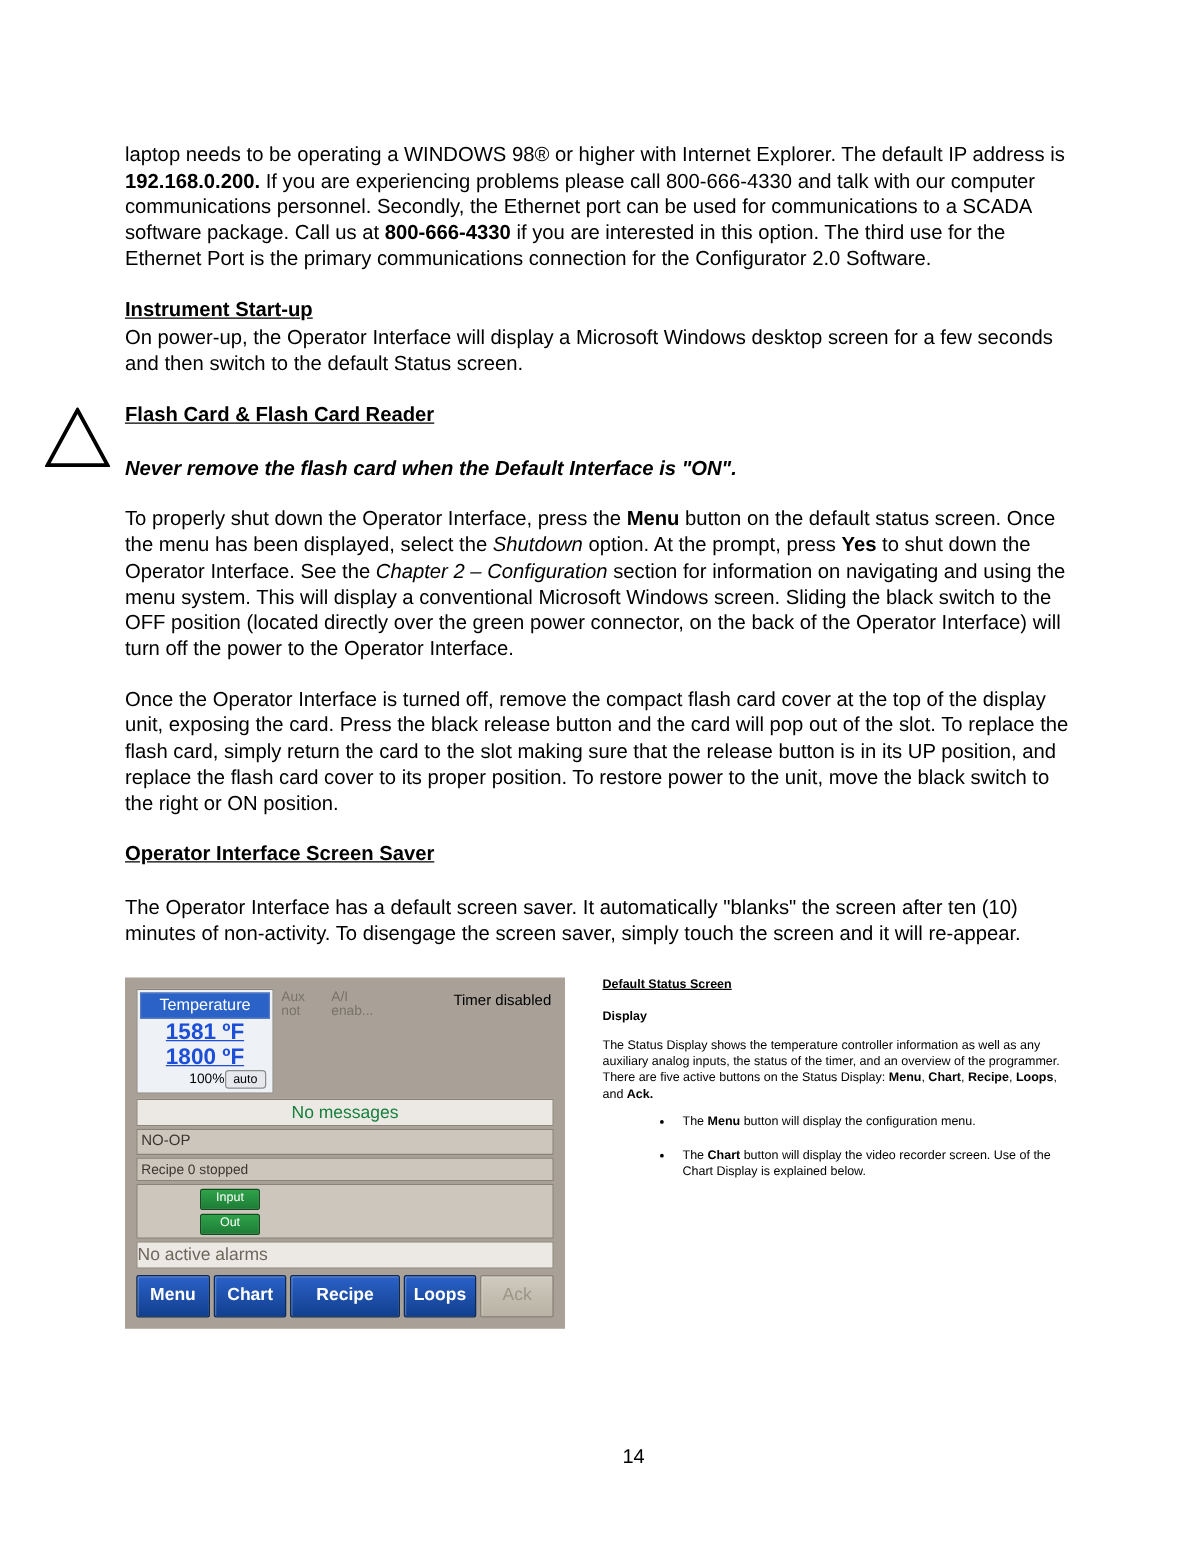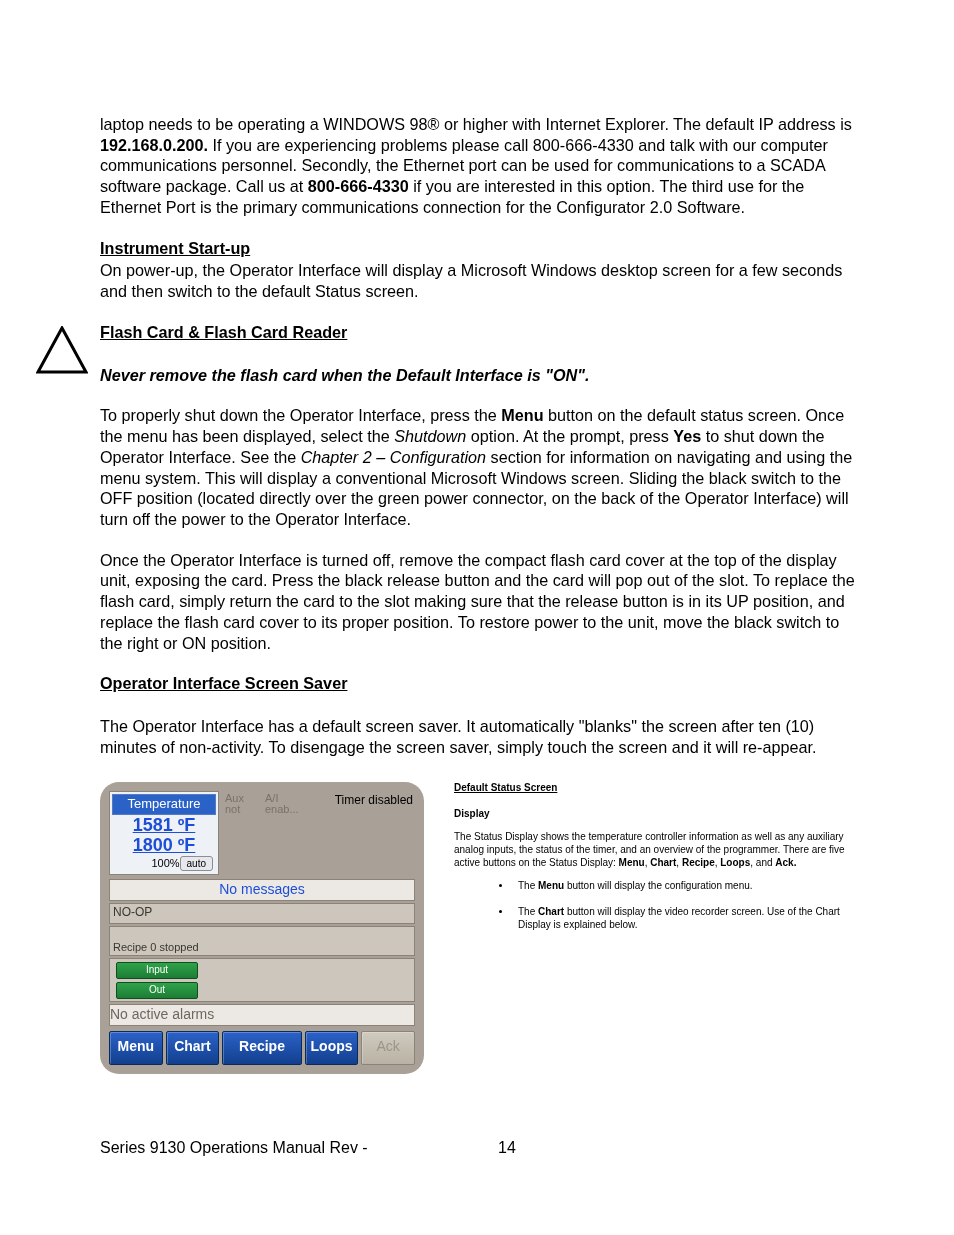--- a/index.html
+++ b/index.html
@@ -35,26 +35,25 @@
   .cols { display: flex; gap: 30px; align-items: flex-start; margin-top: 24px; }
   .right { flex: 1; font-size: 10px; line-height: 1.28; }
   .right .heading { margin-bottom: 14px; }
   .right .subhead { font-weight: 700; margin-bottom: 10px; }
   .right p { margin: 0 0 10px 0; }
   ul.bullets { margin: 4px 0 0 0; padding-left: 58px; }
   ul.bullets li { margin-bottom: 14px; padding-left: 6px; }
 
   
   .shot {
-    width: 324px;
+    width: 352px;
     background: #a9a097;
     padding: 9px;
     box-sizing: border-box;
     font-family: Arial, sans-serif;
-    border-radius: 19px;
   }
   .panel-top {
     display: flex;
     align-items: flex-start;
     gap: 6px;
   }
   .temp-card {
     background: #eef1f6;
     border: 1px solid #8b8378;
     width: 104px;
@@ -105,59 +104,60 @@
     margin-left: auto;
     font-size: 12px;
     color: #000000;
     padding: 2px 2px 0 0;
   }
   .msg-bar {
     background: #ece9e4;
     border: 1px solid #8b8378;
     text-align: center;
     font-size: 14px;
-    color: #1d4ed8;
+    color: #15803d;
     padding: 1px 0;
     margin-top: 4px;
   }
   .noop-bar {
     background: #ccc6bd;
     border: 1px solid #8b8378;
     font-size: 12px;
     color: #3b362f;
     padding: 1px 2px 8px 3px;
     margin-top: 2px;
     height: 10px;
   }
   .recipe-bar {
     background: #ccc6bd;
     border: 1px solid #8b8378;
     font-size: 11px;
     color: #3b362f;
-    padding: 13px 2px 1px 3px;
+    padding: 2px 2px 1px 3px;
     margin-top: 2px;
   }
   .io-area {
     background: #ccc6bd;
     border: 1px solid #8b8378;
     margin-top: 2px;
     padding: 3px 3px 3px 6px;
     height: 36px;
   }
   .io-btn {
     display: block;
     width: 46px;
     background: linear-gradient(#2fa24a, #1d7d35);
     color: #fff;
     font-size: 10px;
     text-align: center;
     border: 1px solid #0f4e1e;
     border-radius: 2px;
-    padding: 1px 17px;
+    padding: 1px 0;
     margin-bottom: 3px;
+    margin-left: 44px;
   }
   .alarm-bar {
     background: #ece9e4;
     border: 1px solid #8b8378;
     text-align: left;
     font-size: 14px;
     color: #6e675d;
     padding: 1px 0;
     margin-top: 2px;
   }
@@ -284,15 +284,14 @@
         </li>
         <li>
           <span>The </span><span class="bold">Chart</span><span> button will display the video recorder screen. Use of the Chart Display is explained below.</span>
         </li>
       </ul>
     </div>
   </div>
 </div>
 
 <div class="footer">
-  <span>Series 9130 Operations Manual Rev -</span>
   <span class="pg">14</span>
 </div>
 
 </body></html>

